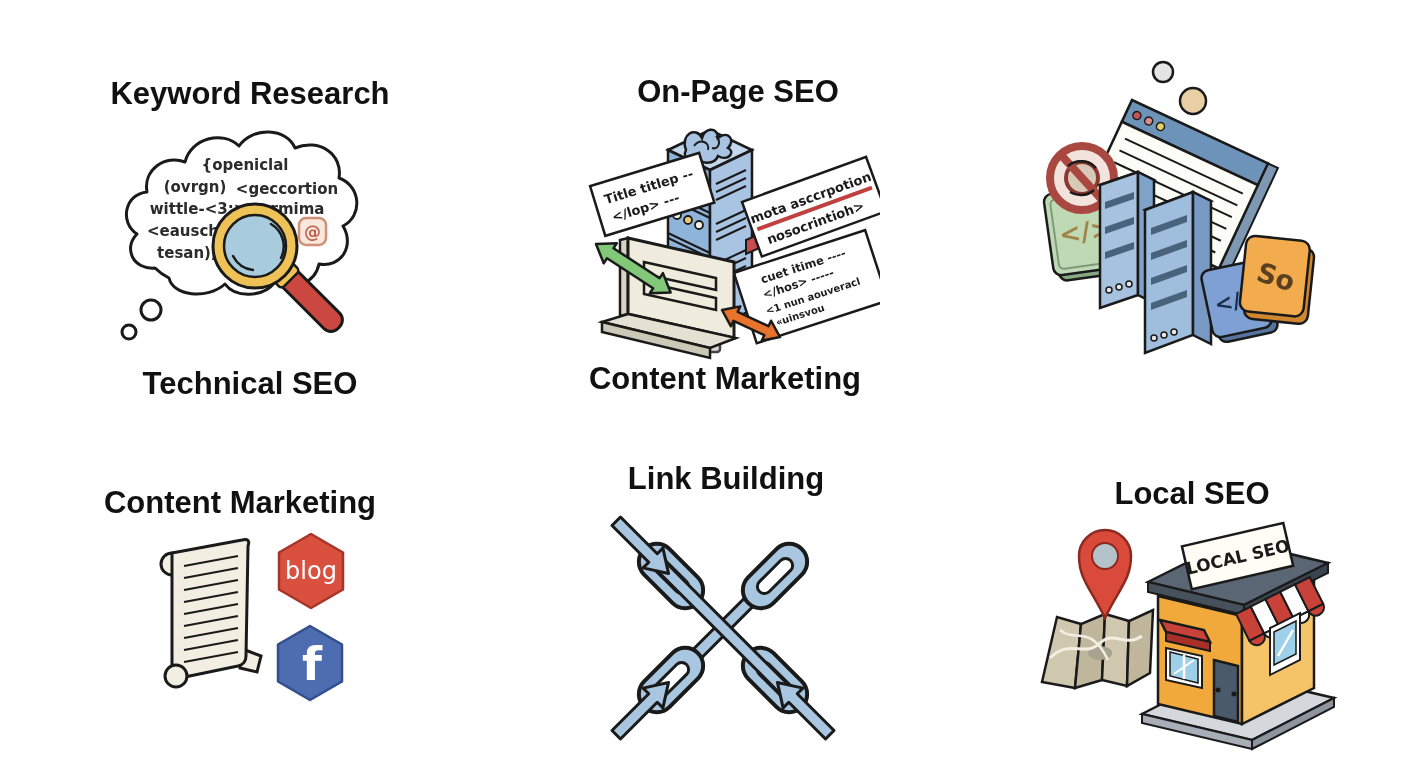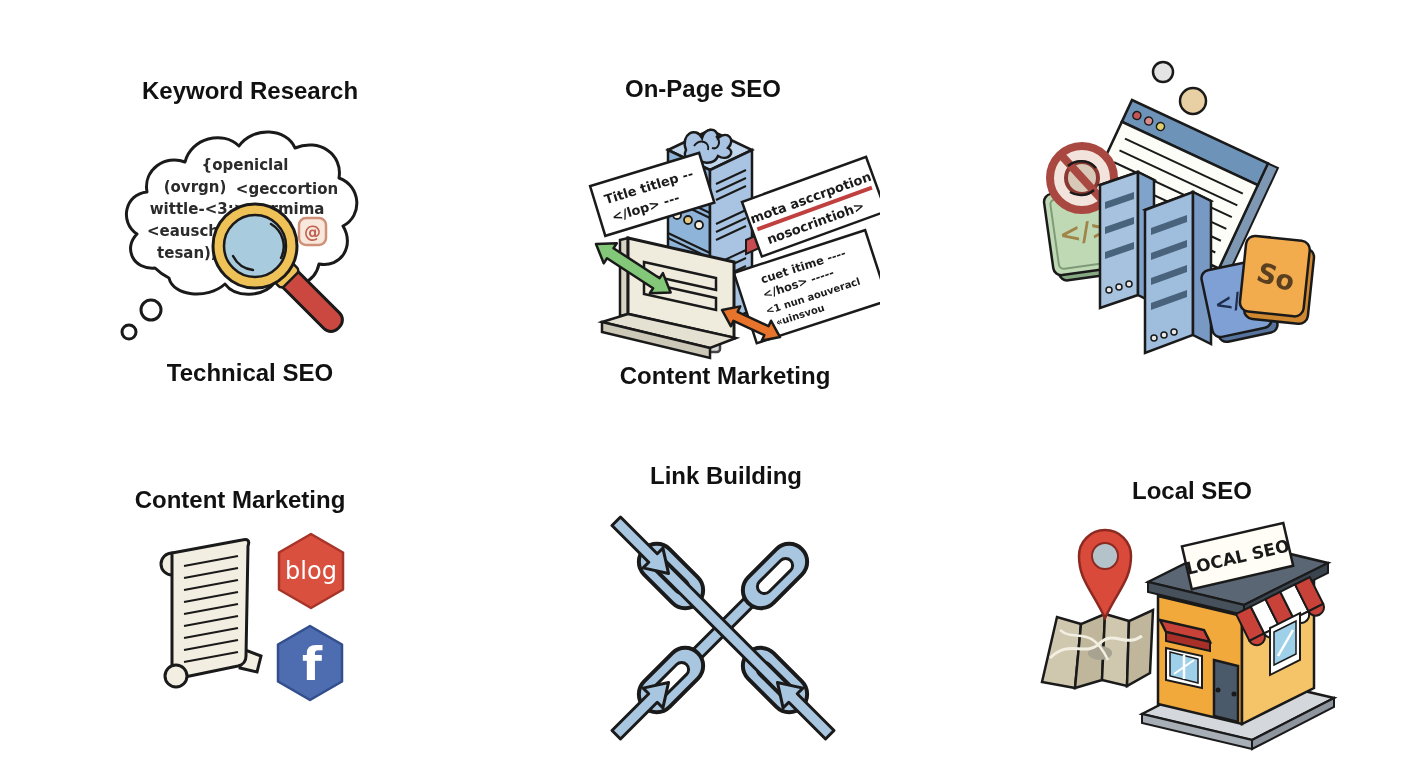--- a/index.html
+++ b/index.html
@@ -2,37 +2,37 @@
 <html><head>
 <meta charset="utf-8">
 <style>
   html,body { margin:0; padding:0; }
   body {
     width:1408px; height:768px; position:relative; overflow:hidden;
     background:#ffffff;
     font-family:"Liberation Sans", sans-serif;
   }
   .title {
-    position:absolute; text-align:center; font-weight:700; font-size:24px;
+    position:absolute; text-align:center; font-weight:700; font-size:31px;
     color:#111; line-height:1.05; white-space:nowrap;
   }
   svg { position:absolute; display:block; }
   svg text { font-family:"DejaVu Sans", sans-serif; }
   .bubble-text { font-size:15px; font-weight:700; fill:#2b2b2b; }
   .card-text  { font-weight:700; fill:#1a1a1a; }
   .badge-code { font-weight:700; }
 </style>
 </head>
 <body>
 
 <div class="title" style="left:60px;top:78px;width:380px">Keyword Research</div>
 
-<div class="title" style="left:508px;top:76px;width:390px">On-Page SEO</div>
-
-<div class="title" style="left:60px;top:360px;width:380px">Technical SEO</div>
+<div class="title" style="left:543px;top:76px;width:390px">On-Page SEO</div>
+
+<div class="title" style="left:60px;top:368px;width:380px">Technical SEO</div>
 
 <div class="title" style="left:530px;top:363px;width:390px">Content Marketing</div>
 
 <div class="title" style="left:55px;top:487px;width:370px">Content Marketing</div>
 
 <div class="title" style="left:561px;top:463px;width:330px">Link Building</div>
 
 <div class="title" style="left:1037px;top:478px;width:310px">Local SEO</div>
 
 <svg style="left:95px;top:118px" width="300" height="230" viewBox="0 0 300 230">

